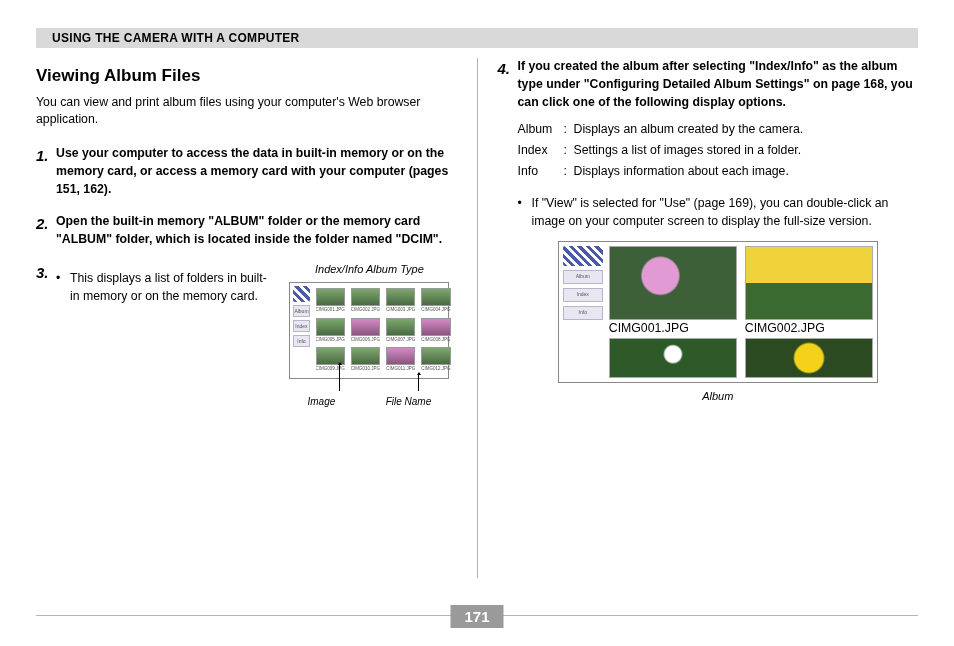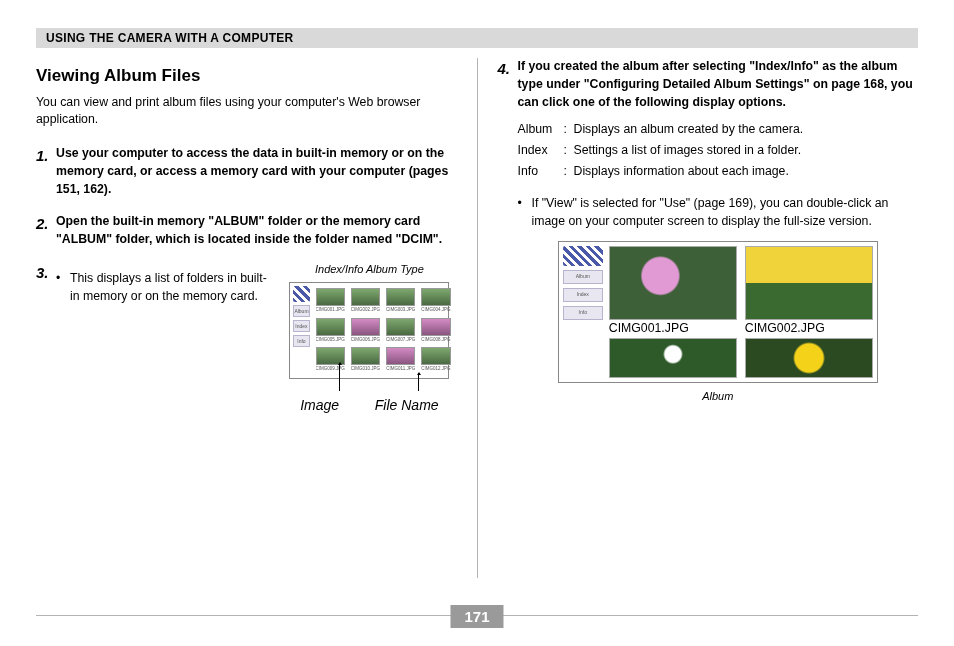--- a/index.html
+++ b/index.html
@@ -7,21 +7,21 @@
     font-family: Arial, Helvetica, sans-serif;
     background: #fff;
     width: 954px;
     height: 646px;
     position: relative;
     padding: 28px 36px 10px 36px;
     color: #000;
   }
   .header-bar {
     background: #d9d9d9;
-    padding: 3px 10px;
+    padding: 3px 16px;
     font-size: 12px;
     font-weight: bold;
     letter-spacing: 0.3px;
     margin-bottom: 10px;
   }
   .columns {
     display: flex;
     gap: 16px;
     height: 520px;
   }
@@ -54,21 +54,21 @@
     display: flex;
     margin: 8px 0 0 20px;
     font-weight: normal;
   }
   .sub-bullet .dot { width: 14px; flex: 0 0 14px; }
   .sub-bullet .txt { flex: 1; }
   .step3-row { display: flex; gap: 10px; }
   .step3-left { flex: 0 0 54%; }
   .step3-right { flex: 1; text-align: center; }
   .caption { font-style: italic; font-size: 11px; text-align: center; margin-bottom: 4px; }
-  .caption-bot { font-style: italic; font-size: 14px; }
+  .caption-bot { font-style: italic; font-size: 10px; }
   .album-figure {
     border: 1px solid #888;
     background: #fff;
     padding: 3px;
     margin: 0 auto;
     position: relative;
   }
   .album-inner {
     display: flex;
     gap: 4px;

